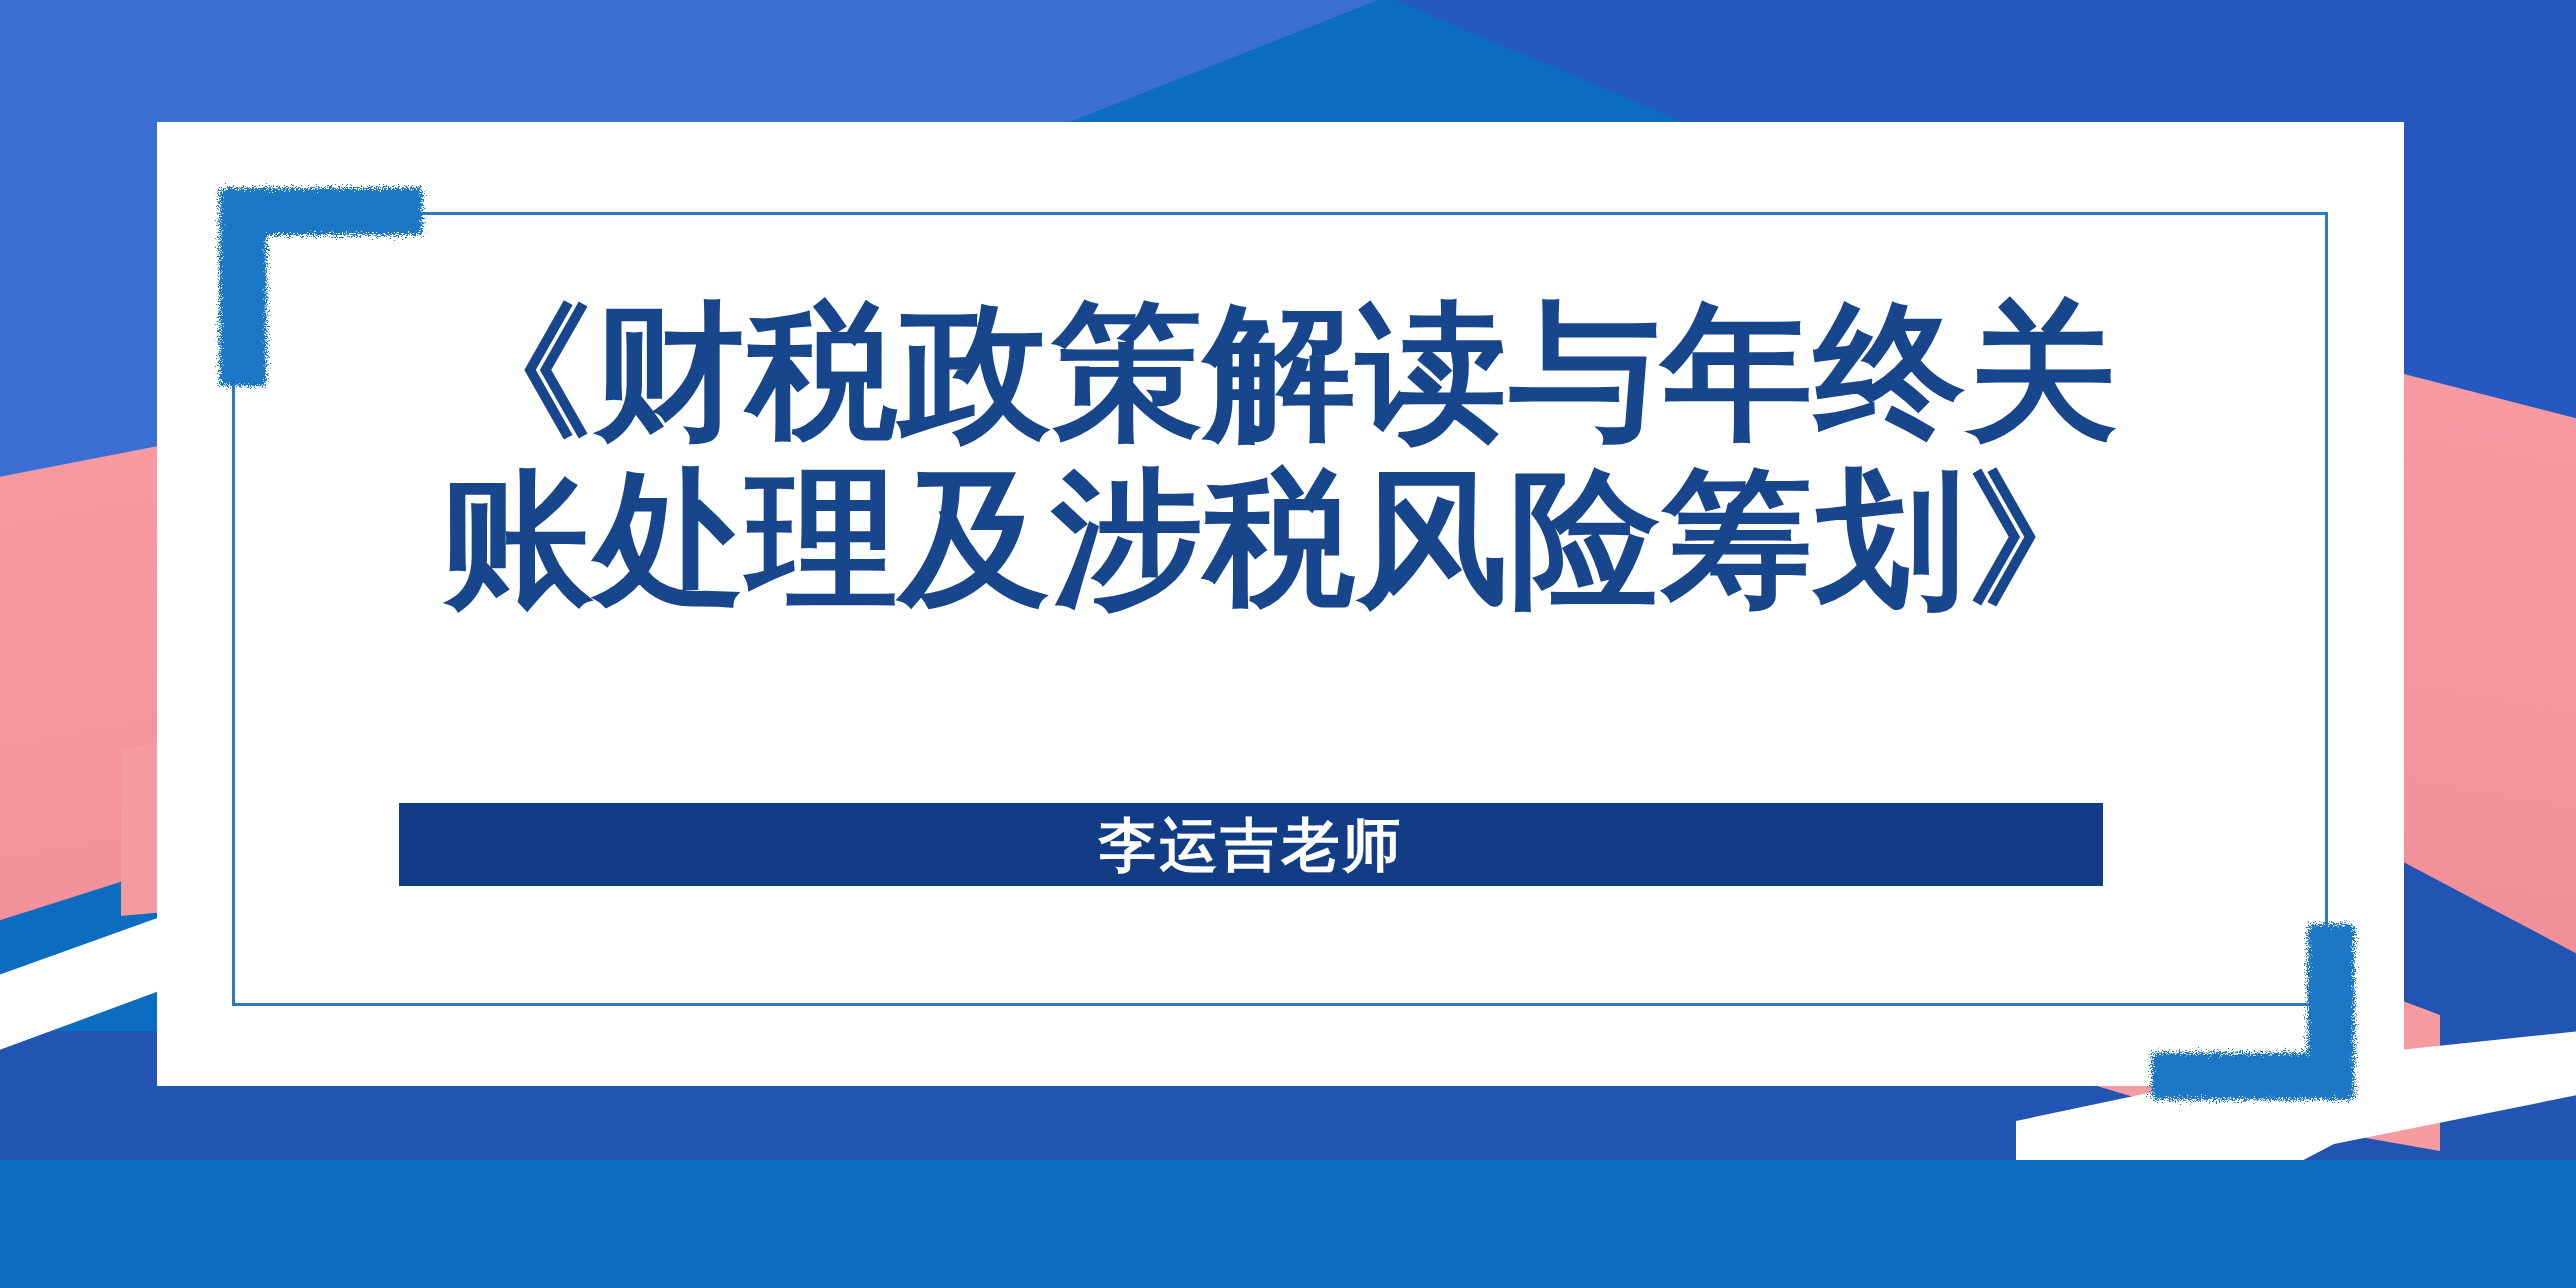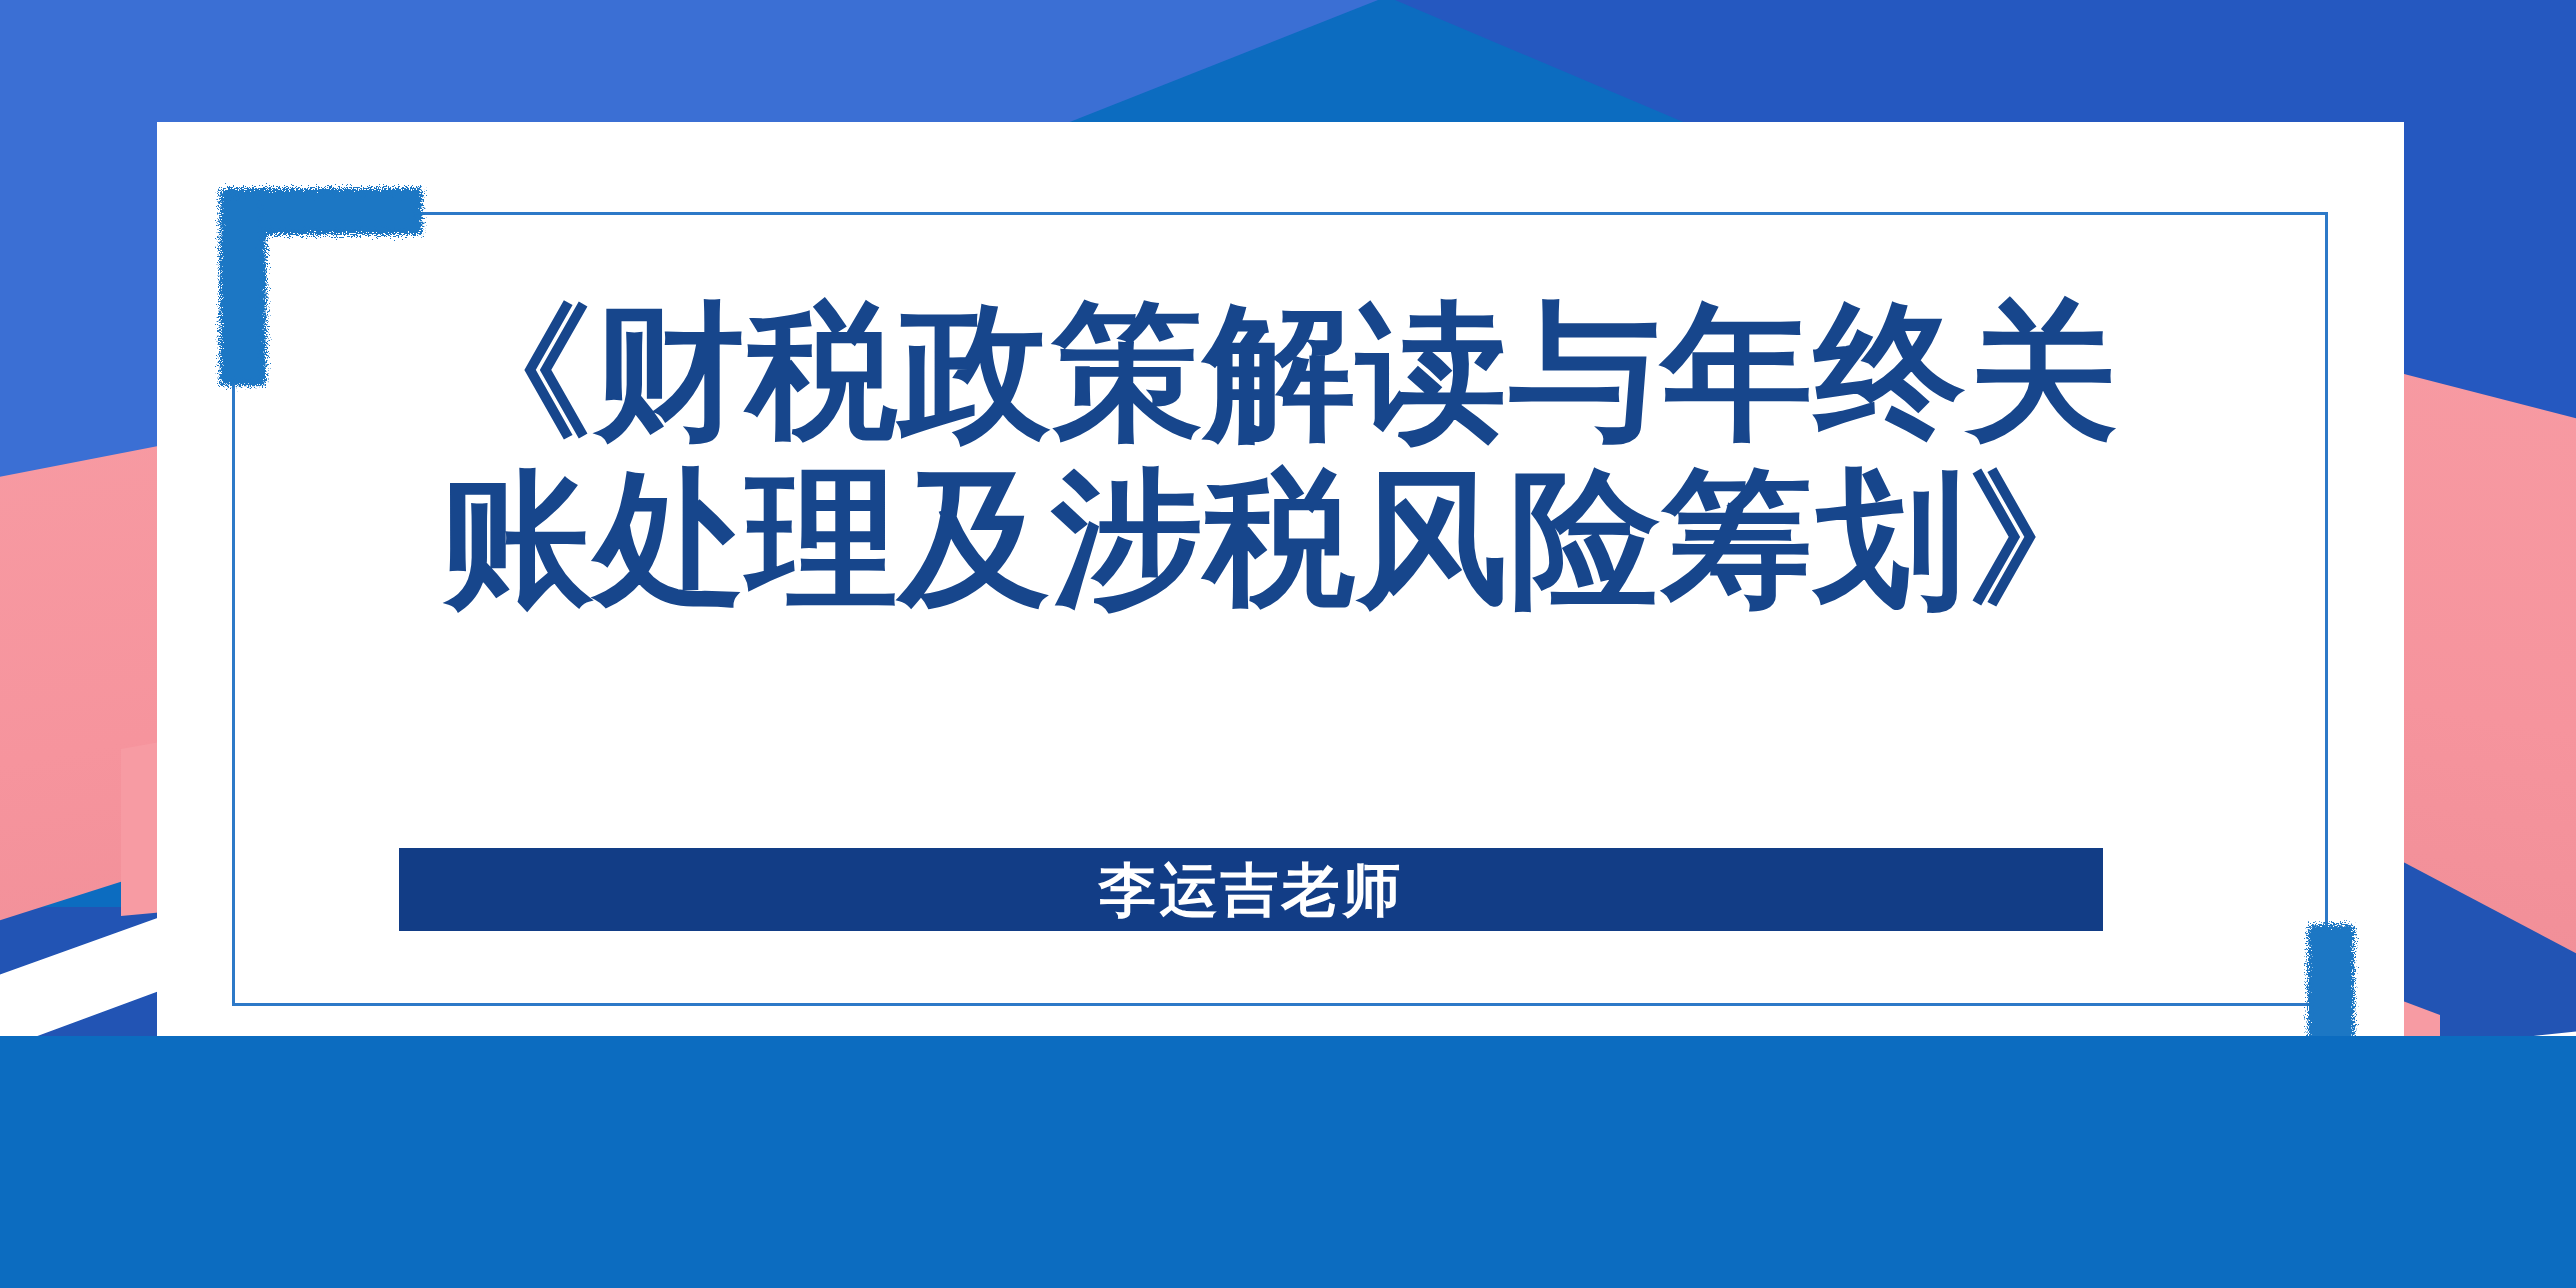--- a/index.html
+++ b/index.html
@@ -6,21 +6,21 @@
   body{
     width:2576px;height:1288px;
     overflow:hidden;
     font-family:"Liberation Sans","DejaVu Sans",sans-serif;
     background:#0c6cc0;
   }
 
   
   .poster{
     position:relative;
-    width:2576px;height:1036px;
+    width:2576px;height:1160px;
     overflow:hidden;
     background:#84cc16;
   }
 
   
   .bg-base{
     position:absolute;inset:0;
     background:#0c6cc0;
   }
   
@@ -147,21 +147,21 @@
     font-size:148px;
     line-height:1.13;
     letter-spacing:1.5px;
     transform:scaleX(1.02);
     white-space:nowrap;
   }
 
   
   .speaker-banner{
     position:absolute;
-    left:399px;top:848px;
+    left:399px;top:803px;
     width:1704px;height:83px;
     background:#123d86;
     z-index:9;
     display:flex;align-items:center;justify-content:center;
   }
   .speaker-name{
     color:#ffffff;
     font-family:"Liberation Sans","DejaVu Sans",sans-serif;
     font-weight:700;
     font-size:58px;

